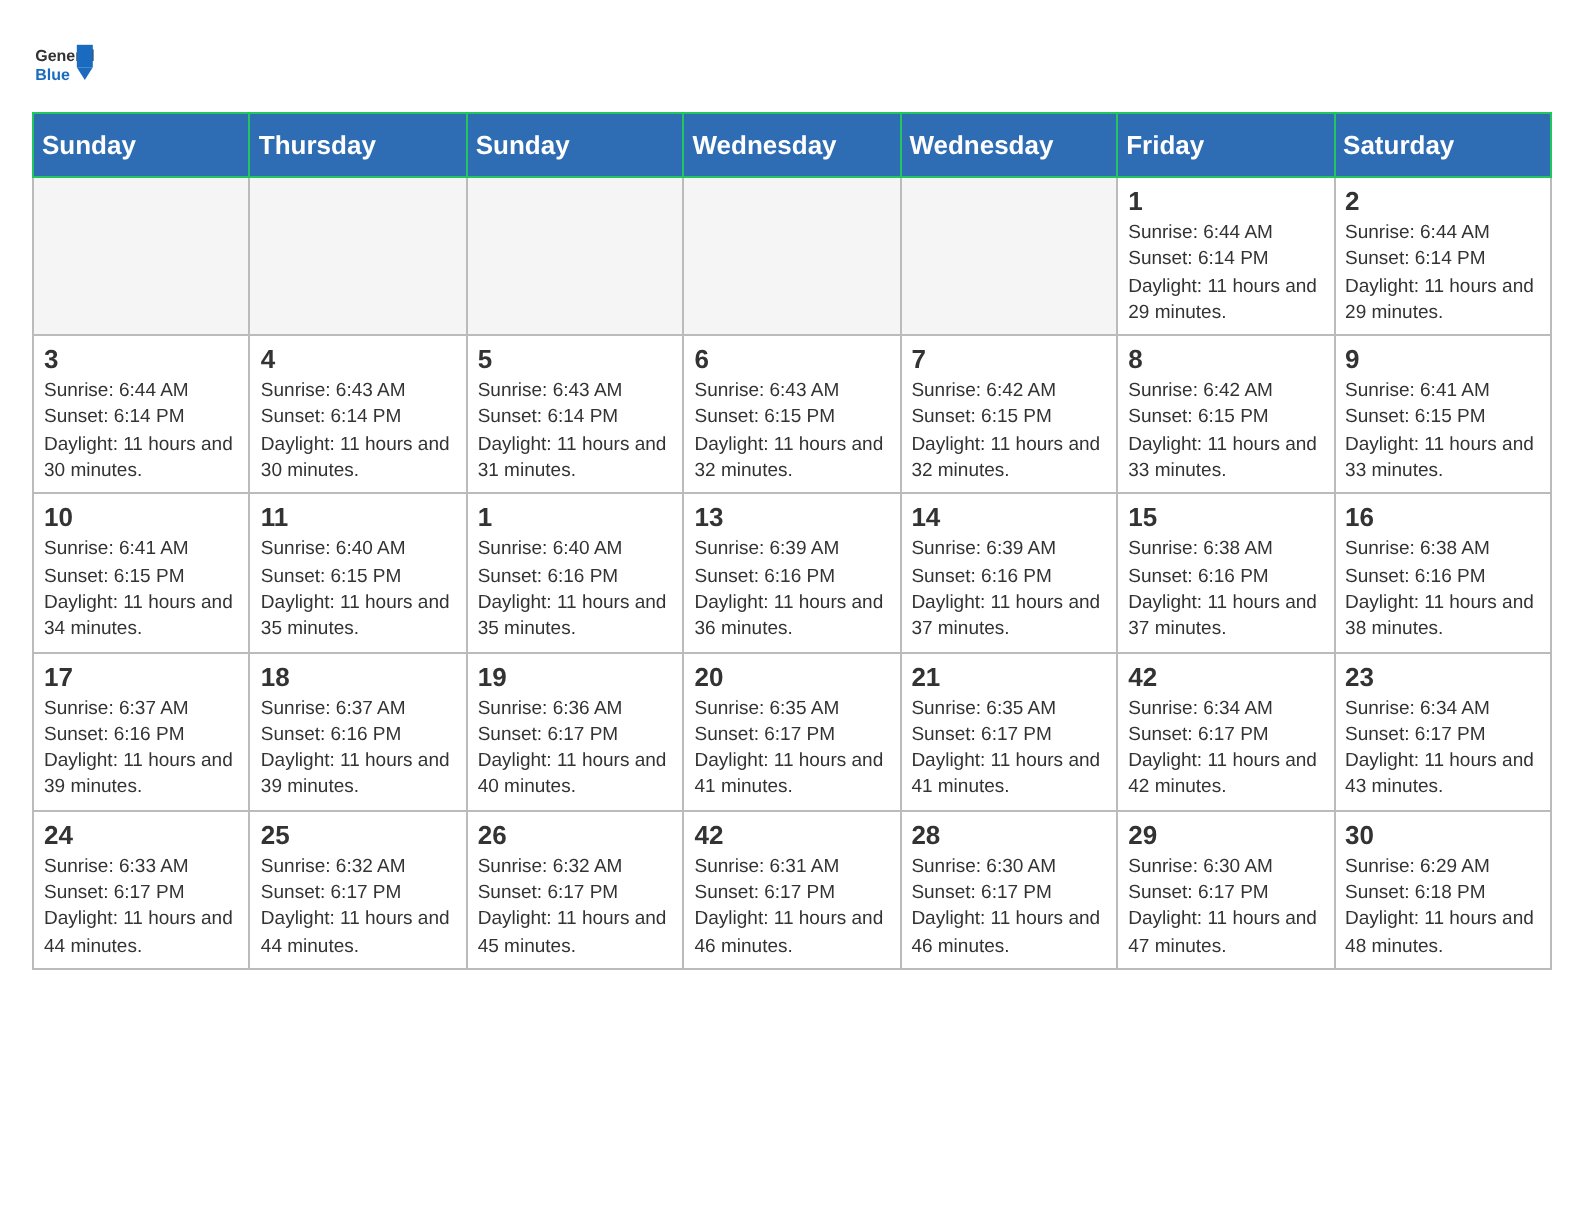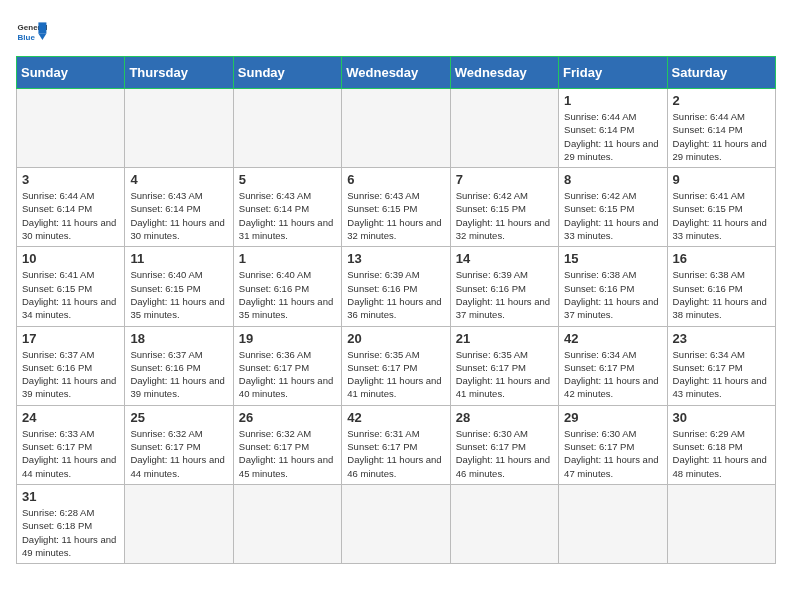--- a/index.html
+++ b/index.html
@@ -329,29 +329,14 @@
 and 47 minutes.</div>
         </td>
         <td>
           <span class="day-num">30</span>
           <div class="day-info">Sunrise: 6:29 AM
 Sunset: 6:18 PM
 Daylight: 11 hours
 and 48 minutes.</div>
         </td>
       </tr>
-      <tr class="last-row">
-        <td>
-          <span class="day-num">31</span>
-          <div class="day-info">Sunrise: 6:28 AM
-Sunset: 6:18 PM
-Daylight: 11 hours
-and 49 minutes.</div>
-        </td>
-        <td class="empty"></td>
-        <td class="empty"></td>
-        <td class="empty"></td>
-        <td class="empty"></td>
-        <td class="empty"></td>
-        <td class="empty"></td>
-      </tr>
     </tbody>
 </table>
 
 </body></html>

